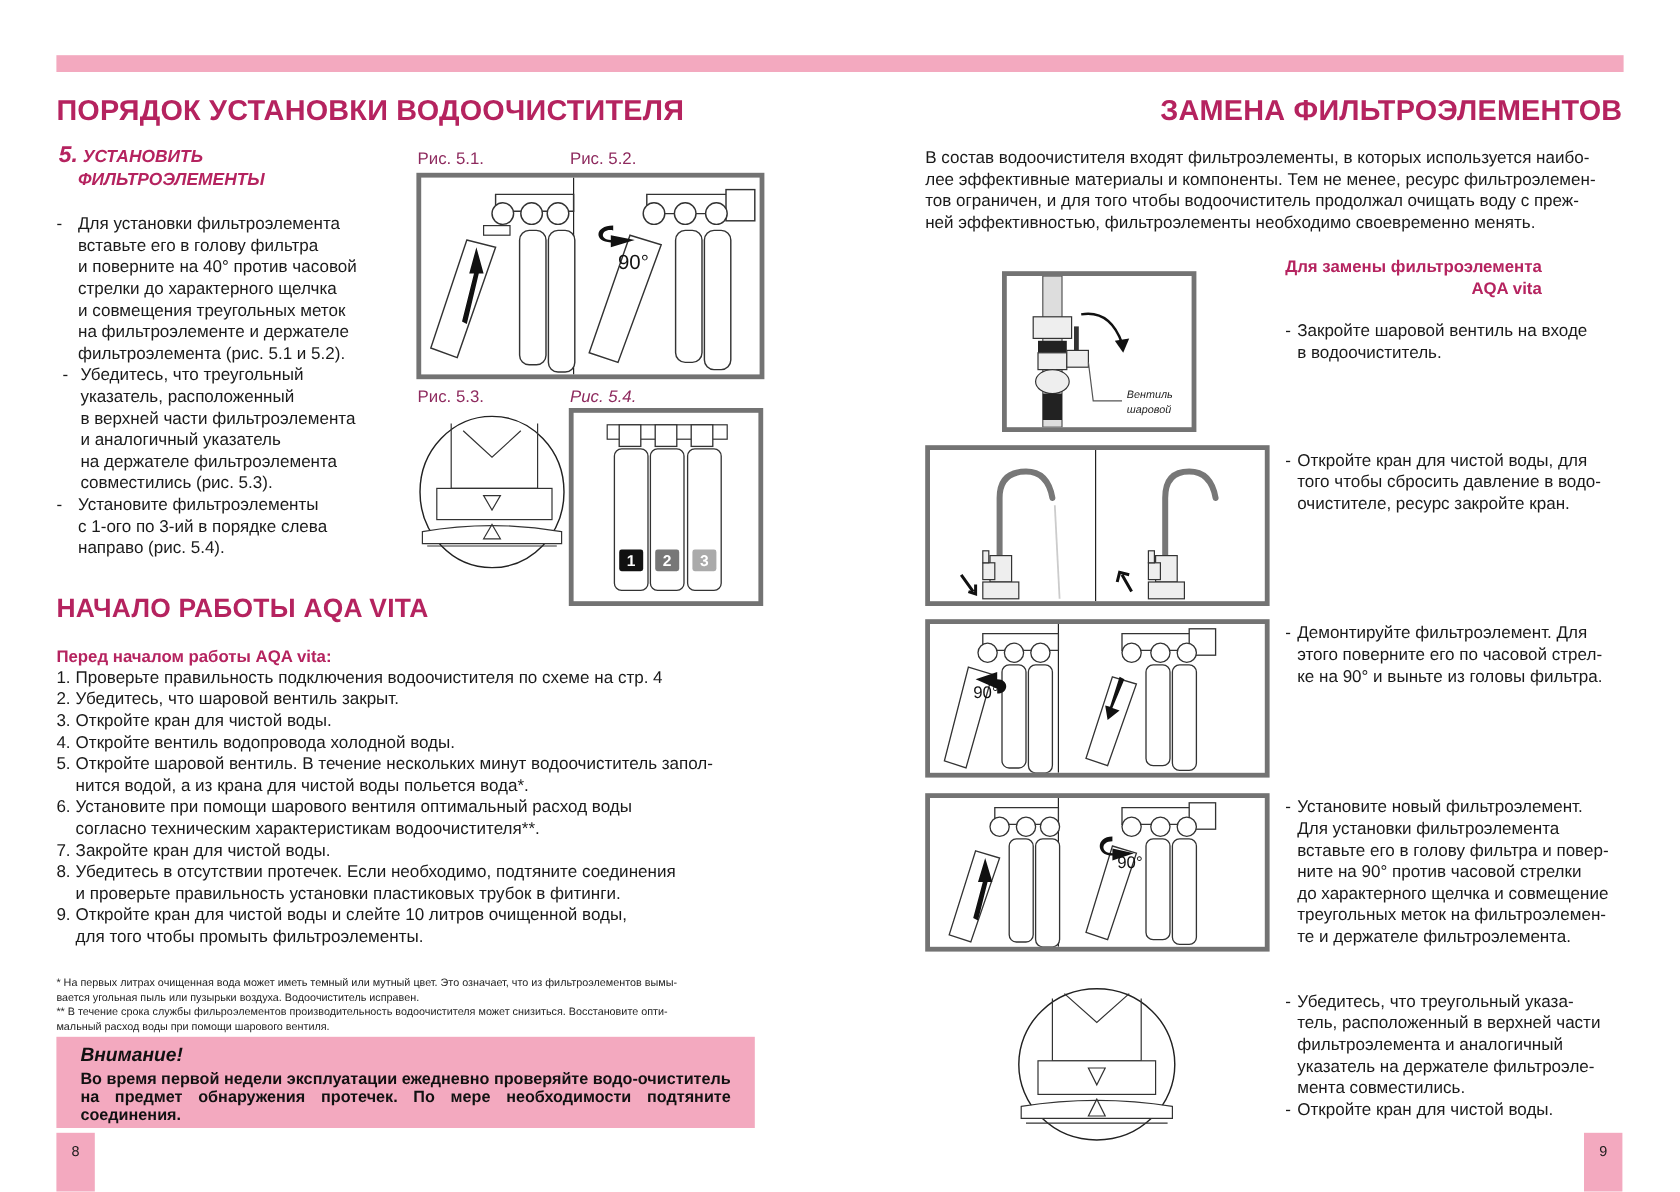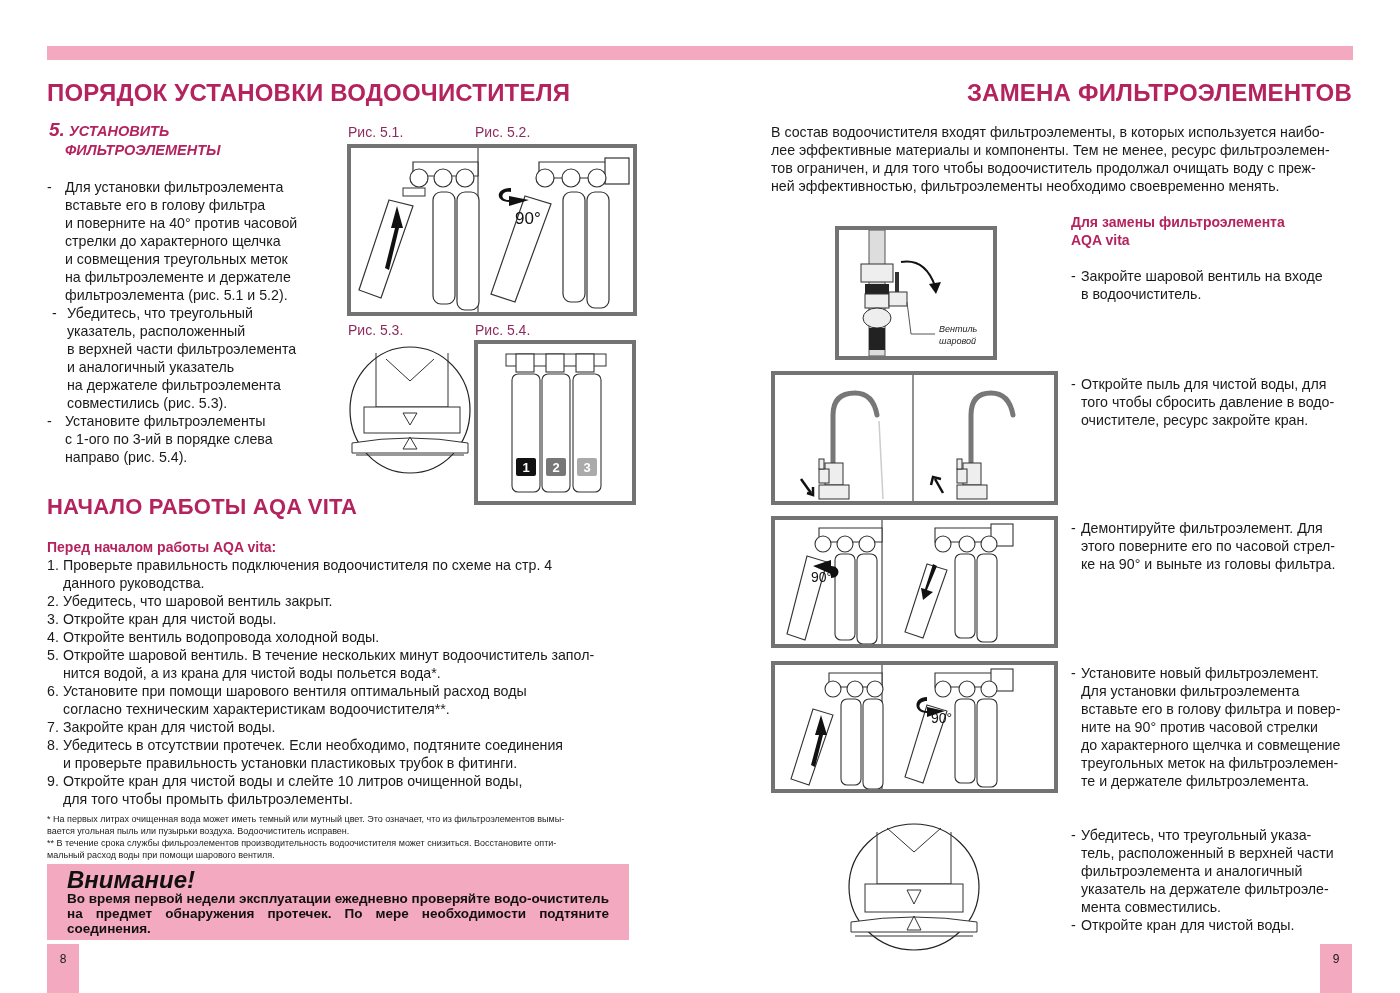--- a/index.html
+++ b/index.html
@@ -7,26 +7,26 @@
   .abs{position:absolute;}
   .pinkbar{left:47px;top:46px;width:1306px;height:14px;background:#f3a9bf;}
   .h1{font-weight:bold;font-size:24px;color:#b5235f;letter-spacing:0.2px;white-space:nowrap;}
   .sub{font-weight:bold;font-style:italic;color:#b5235f;font-size:14.5px;line-height:19px;}
   .sub .num{font-size:19px;}
   .txt{font-size:14.2px;line-height:18px;}
   .txt .li{position:relative;padding-left:18px;}
   .txt .li .d{position:absolute;left:0;}
   .cap{font-size:14px;color:#8e2a5e;}
   .figbox{border:4px solid #737373;background:#fff;}
-  .pinkh{font-weight:bold;color:#b5235f;font-size:14px;line-height:18px;}
+  .pinkh{font-weight:bold;color:#b5235f;font-size:14px;line-height:18px;text-align:right;}
   .ol .li{position:relative;padding-left:16px;}
   .ol .li .n{position:absolute;left:0;}
   .foot{font-size:9px;line-height:12px;color:#222;}
   .warn{left:47px;top:864px;width:582px;height:76px;background:#f3a9bf;}
-  .warn-title{font-weight:bold;font-style:italic;font-size:24px;color:#111;line-height:22px;}
+  .warn-title{font-weight:bold;font-style:italic;font-size:16px;color:#111;line-height:22px;}
   .warn-body{font-weight:bold;font-size:13.5px;line-height:15px;color:#111;text-align:justify;}
   .pgnum{width:32px;height:50px;background:#f3a9bf;font-size:12px;text-align:center;padding-top:8px;box-sizing:border-box;}
   .rtxt{font-size:14.2px;line-height:18px;}
   .rtxt .li{position:relative;padding-left:10px;}
   .rtxt .li .d{position:absolute;left:0;}
   svg{display:block;}
 </style>
 </head>
 <body>
 
@@ -64,21 +64,21 @@
     <span class="d">-</span>
     <div>Установите фильтроэлементы</div>
     <div>с 1-ого по 3-ий в порядке слева</div>
     <div>направо (рис. 5.4).</div>
   </div>
 </div>
 
 <div class="abs cap" style="left:348px;top:124px;">Рис. 5.1.</div>
 <div class="abs cap" style="left:475px;top:124px;">Рис. 5.2.</div>
 <div class="abs cap" style="left:348px;top:322px;">Рис. 5.3.</div>
-<div class="abs cap" style="left:475px;top:322px;">Рис. 5.4.</div>
+<div class="abs cap" style="left:475px;top:322px;font-style:italic;">Рис. 5.4.</div>
 
 <div class="abs figbox" style="left:347px;top:144px;width:282px;height:164px;">
   <svg width="282" height="164">
     <line x1="127" y1="0" x2="127" y2="164" stroke="#222" stroke-width="1"></line>
 
     <g fill="#fff" stroke="#333" stroke-width="1.2">
       <path d="M62 14 L127 14 L127 28 L62 28 Z"></path>
       <circle cx="68" cy="30" r="9"></circle>
         <circle cx="92" cy="30" r="9"></circle>
         <circle cx="114" cy="30" r="9"></circle>
@@ -137,21 +137,20 @@
   </svg>
 </div>
 
 <div class="abs h1" style="left:47px;top:494px;font-size:22px;">НАЧАЛО РАБОТЫ AQA VITA</div>
 <div class="abs pinkh" style="left:47px;top:538px;">Перед началом работы AQA vita:</div>
 
 <div class="abs txt ol" style="left:47px;top:556px;width:590px;">
   <div class="li">
       <span class="n">1.</span>
       <div>Проверьте правильность подключения водоочистителя по схеме на стр. 4</div>
-      <div>данного руководства.</div>
     </div>
   <div class="li">
       <span class="n">2.</span>
       <div>Убедитесь, что шаровой вентиль закрыт.</div>
     </div>
   <div class="li">
       <span class="n">3.</span>
       <div>Откройте кран для чистой воды.</div>
     </div>
   <div class="li">
@@ -323,21 +322,21 @@
 <div class="abs rtxt" style="left:1071px;top:267px;width:285px;">
   <div class="li">
       <span class="d">-</span>
       <div>Закройте шаровой вентиль на входе</div>
       <div>в водоочиститель.</div>
     </div>
 </div>
 <div class="abs rtxt" style="left:1071px;top:375px;width:285px;">
   <div class="li">
       <span class="d">-</span>
-      <div>Откройте пыль для чистой воды, для</div>
+      <div>Откройте кран для чистой воды, для</div>
       <div>того чтобы сбросить давление в водо-</div>
       <div>очистителе, ресурс закройте кран.</div>
     </div>
 </div>
 <div class="abs rtxt" style="left:1071px;top:519px;width:285px;">
   <div class="li">
       <span class="d">-</span>
       <div>Демонтируйте фильтроэлемент. Для</div>
       <div>этого поверните его по часовой стрел-</div>
       <div>ке на 90° и выньте из головы фильтра.</div>

